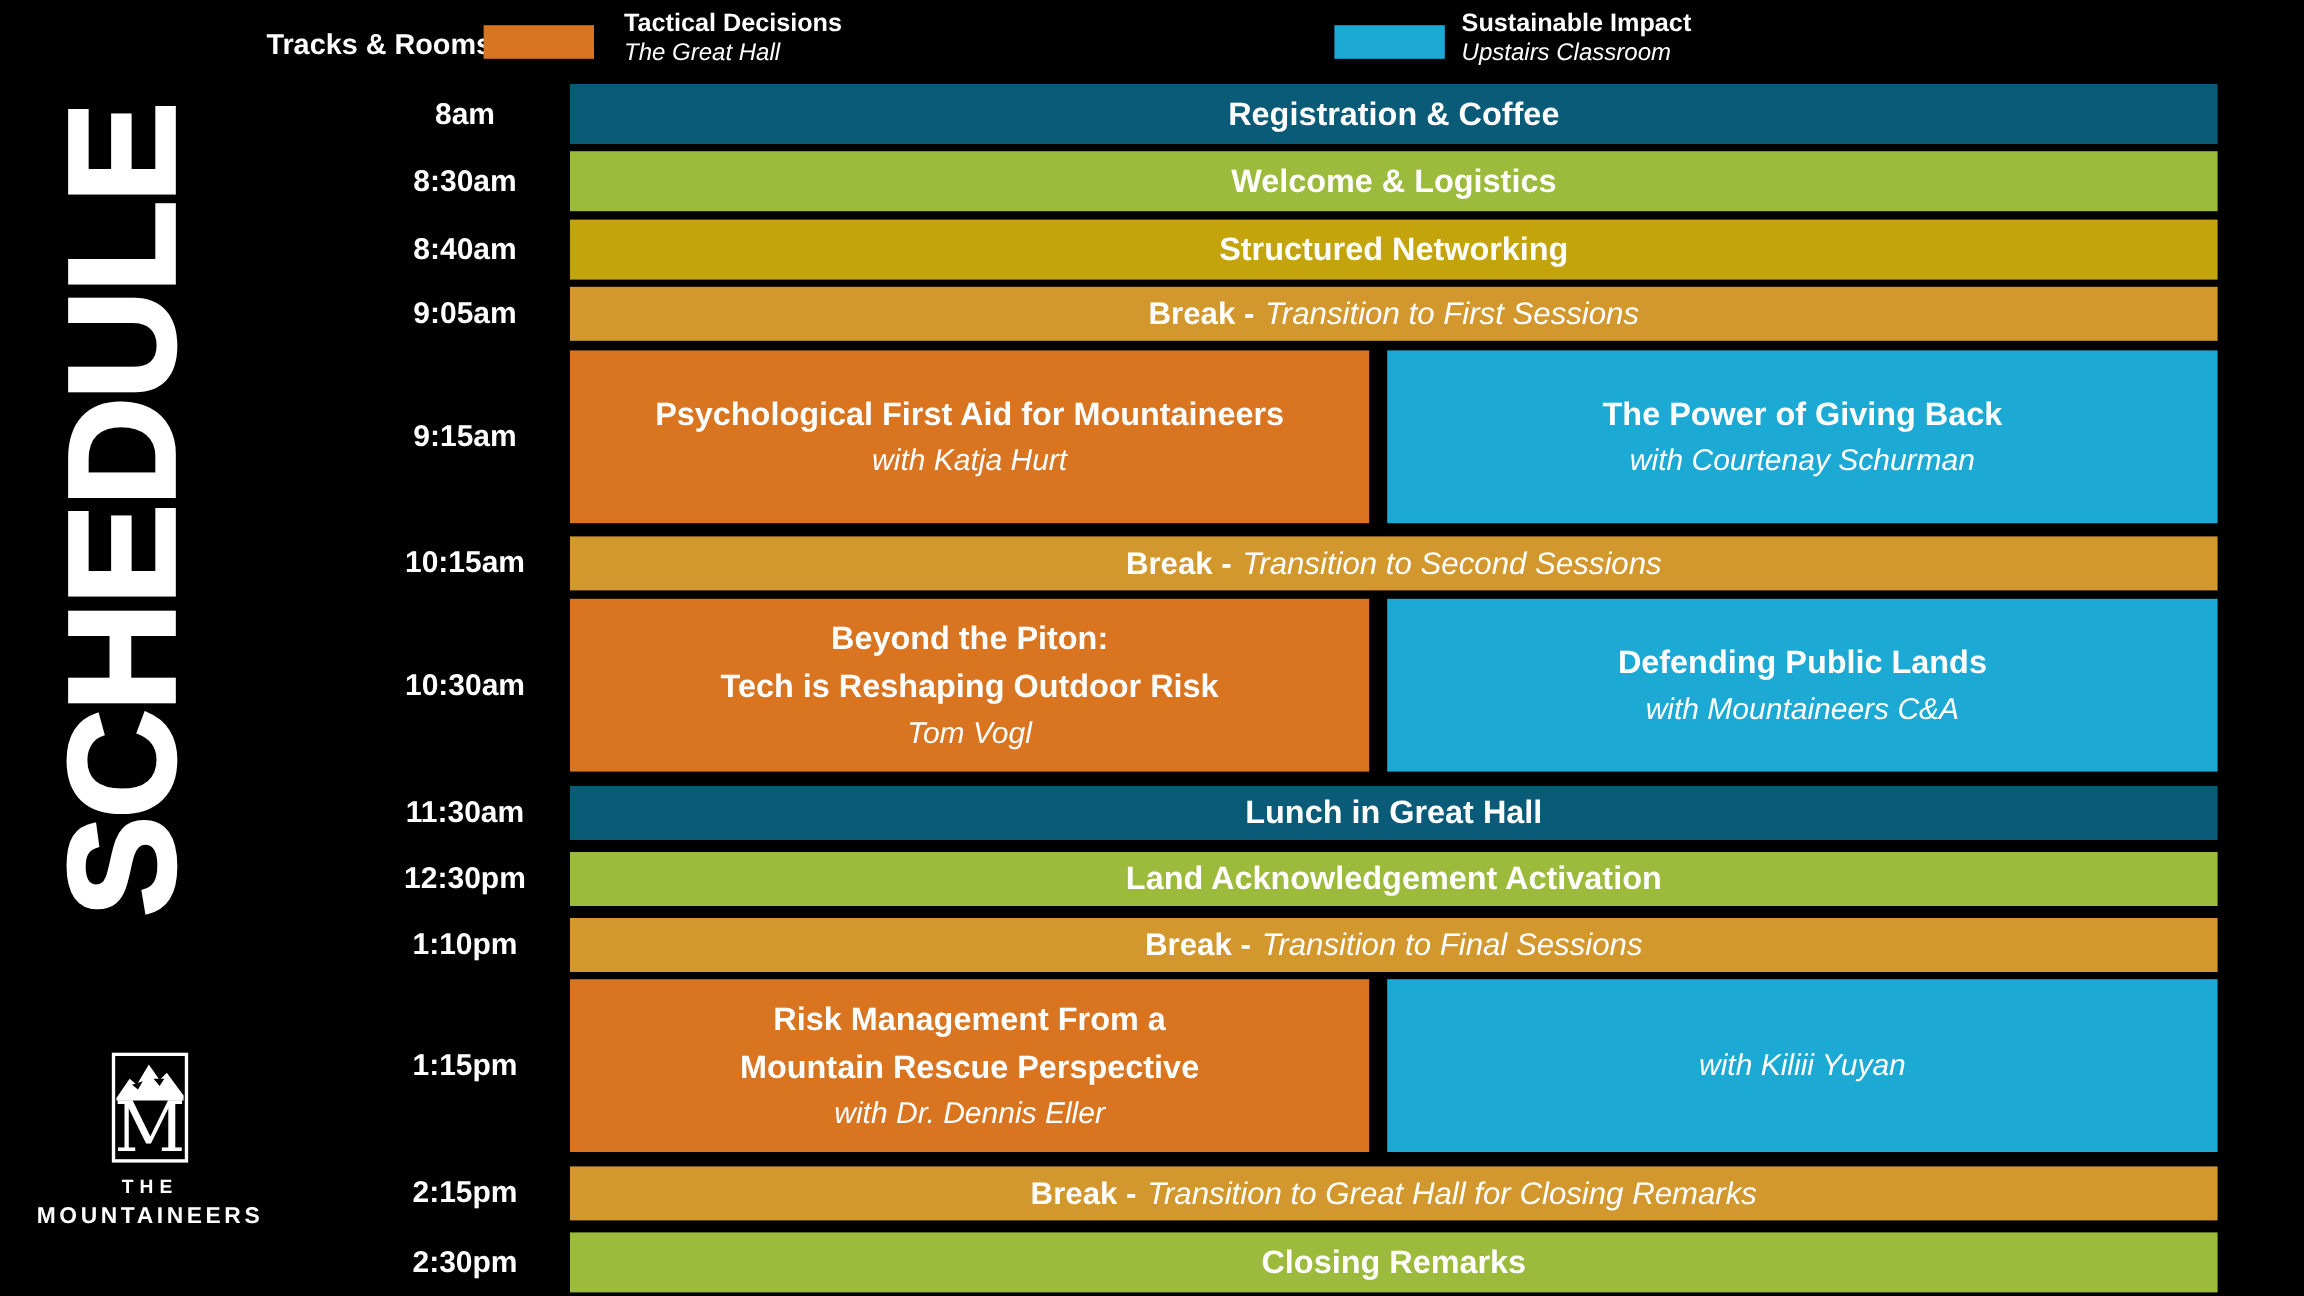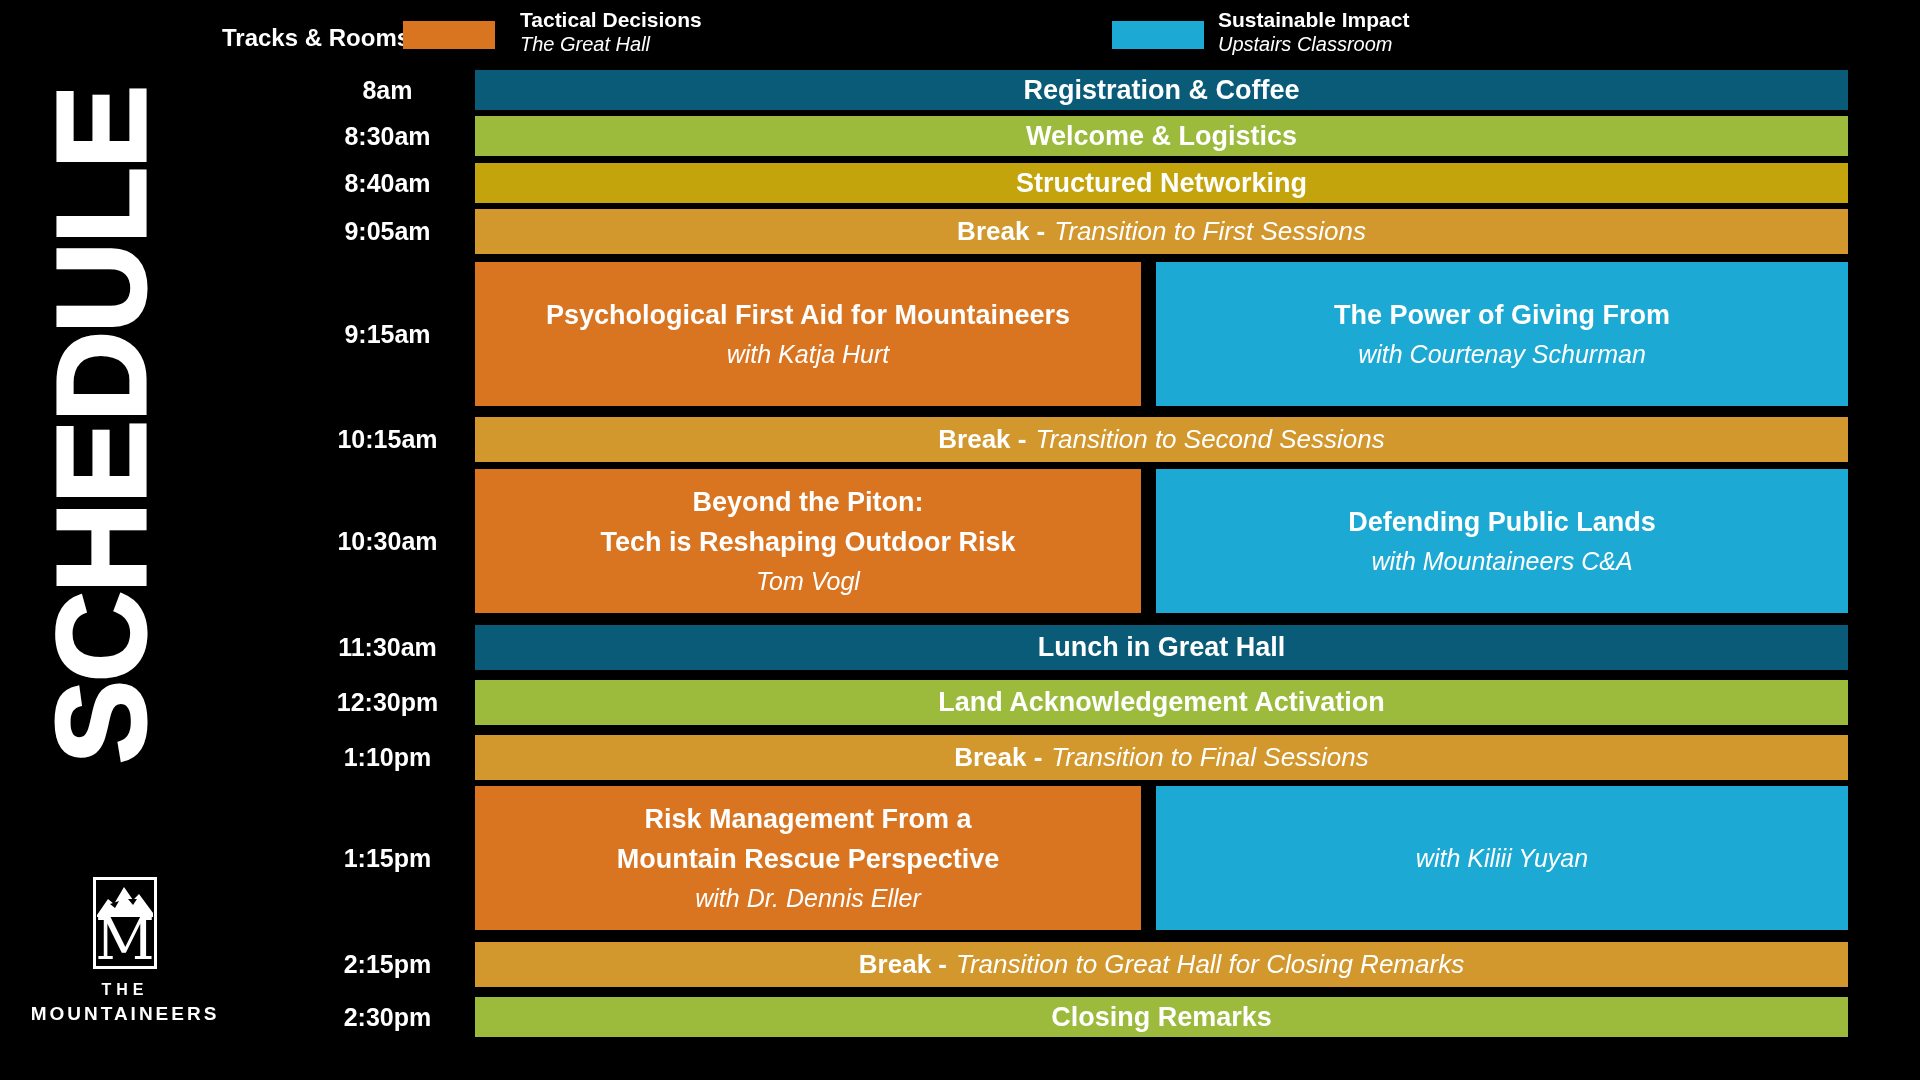--- a/index.html
+++ b/index.html
@@ -46,21 +46,21 @@
   .grid {
     position: absolute; left: 300px; top: 70px; width: 1548px;
     display: flex; flex-direction: column;
   }
   .row { display: flex; width: 100%; }
   .time {
     width: 175px; flex: 0 0 175px;
     display: flex; align-items: center; justify-content: center;
     font-size: 25px; font-weight: bold;
   }
-  .h-std  { height: 40px; }
+  .h-std  { height: 50px; }
   .h-brk  { height: 45px; }
   .h-tall { height: 144px; }
   .mb6  { margin-bottom: 6px; }
   .mb7  { margin-bottom: 7px; }
   .mb8  { margin-bottom: 8px; }
   .mb10 { margin-bottom: 10px; }
   .mb11 { margin-bottom: 11px; }
   .mb12 { margin-bottom: 12px; }
 
   .bar {
@@ -156,21 +156,21 @@
 
   <div class="row h-tall mb11">
     <div class="time">9:15am</div>
     <div class="split">
       <div class="card left">
         <div class="t">Psychological First Aid for Mountaineers</div>
         <div class="t"></div>
         <div class="s">with Katja Hurt</div>
       </div>
       <div class="card right">
-        <div class="t">The Power of Giving From</div>
+        <div class="t">The Power of Giving Back</div>
         <div class="t"></div>
         <div class="s">with Courtenay Schurman</div>
       </div>
     </div>
   </div>
 
   <div class="row h-brk mb7">
     <div class="time">10:15am</div>
     <div class="bar amber">
       <span class="break-prefix">Break -</span>

